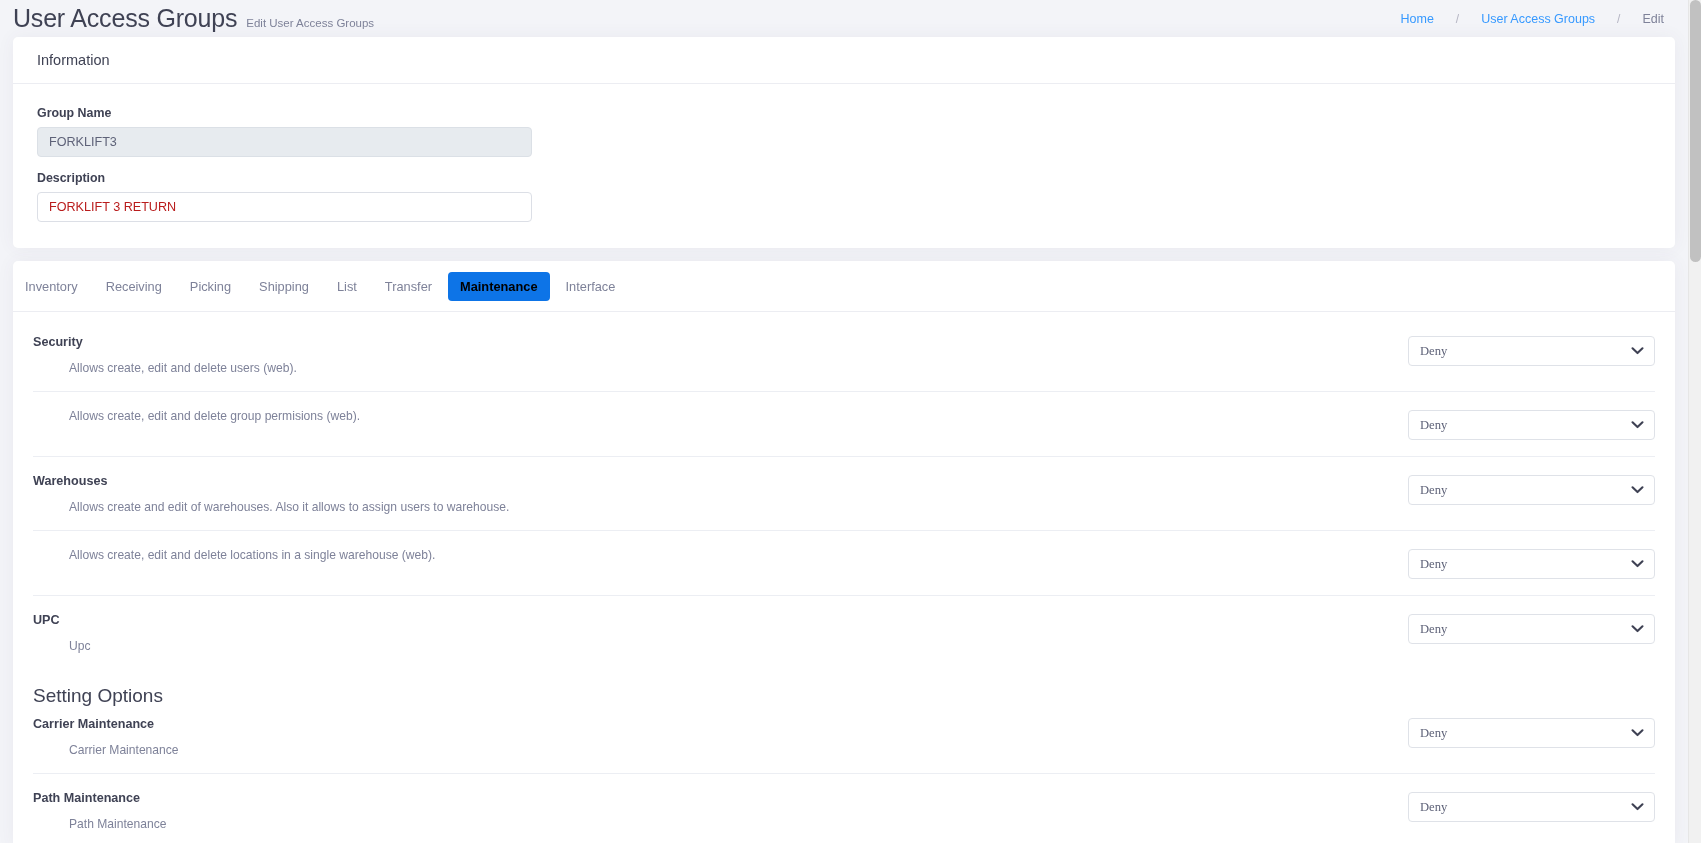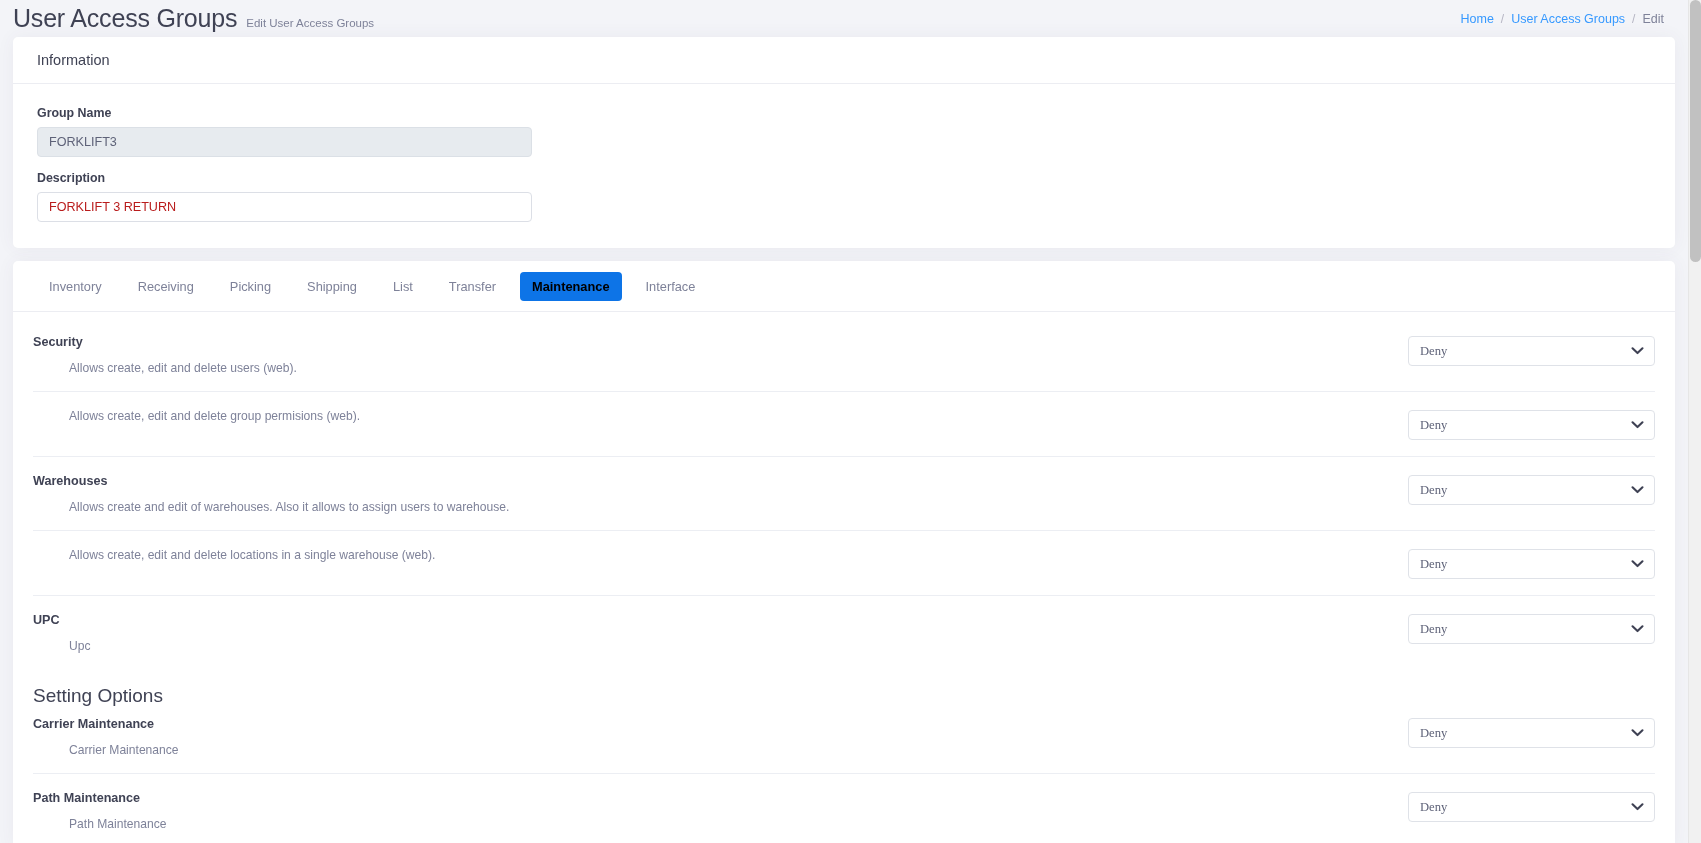--- a/index.html
+++ b/index.html
@@ -47,21 +47,21 @@
   .page-subtitle {
     font-size: 11.5px;
     color: #7e8299;
     margin-left: 9px;
     line-height: 1;
   }
   .breadcrumb {
     display: flex;
     align-items: center;
     font-size: 12.5px;
-    gap: 7px;
+    gap: 22px;
   }
   .breadcrumb a {
     color: #3699ff;
     text-decoration: none;
   }
   .breadcrumb .sep { color: #b5b5c3; font-size: 12px; }
   .breadcrumb .current { color: #7e8299; }
 
   
   .card {
@@ -113,22 +113,22 @@
     border-color: #dbe0e6;
     color: #5e6278;
     cursor: not-allowed;
   }
 
   
   .tabs-card { padding: 0; }
   .tabs {
     display: flex;
     align-items: center;
-    gap: 12px;
-    padding: 11px 12px 10px 24px;
+    gap: 4px;
+    padding: 11px 12px 10px 0;
     border-bottom: 1px solid #ecedf2;
     text-align: center;
   }
   .tab {
     font-size: 12.8px;
     color: #7e8299;
     padding: 7px 12px;
     border-radius: 4px;
     cursor: pointer;
     white-space: nowrap;

